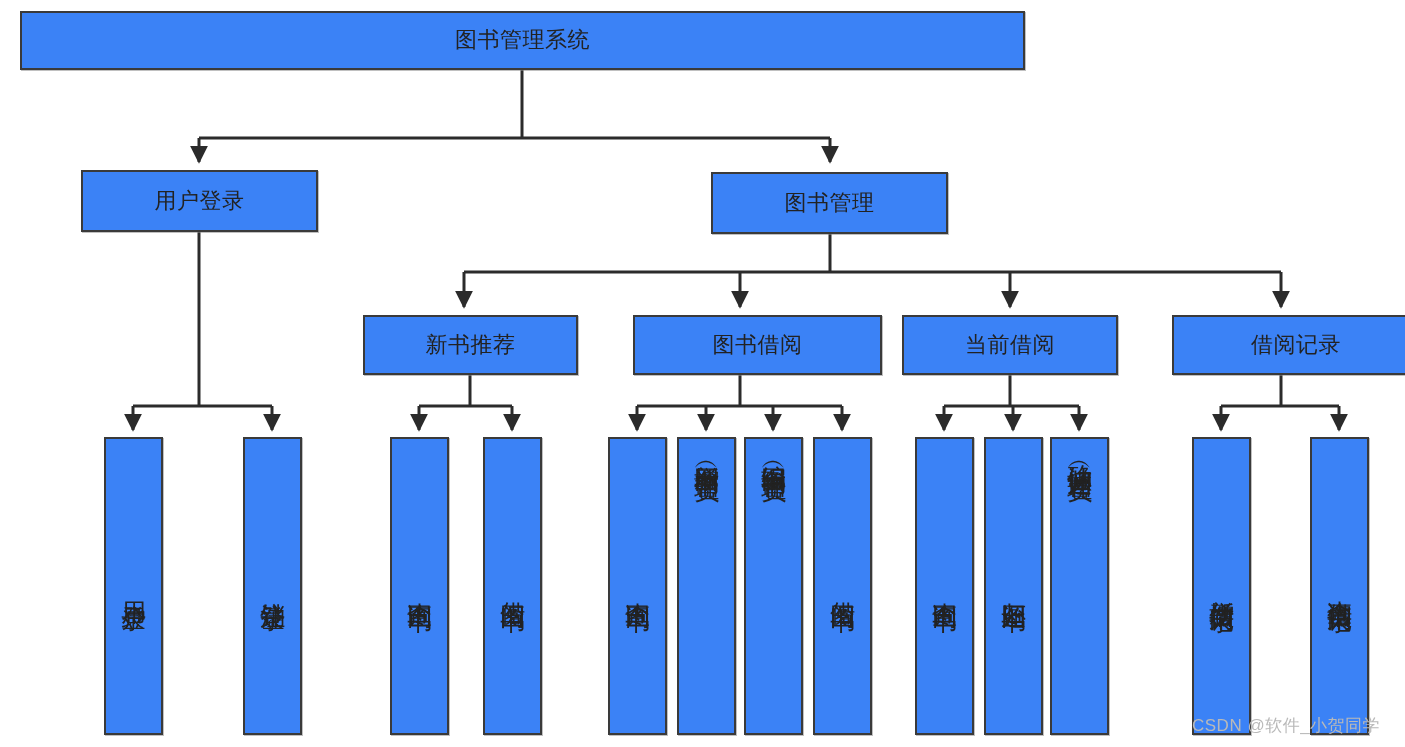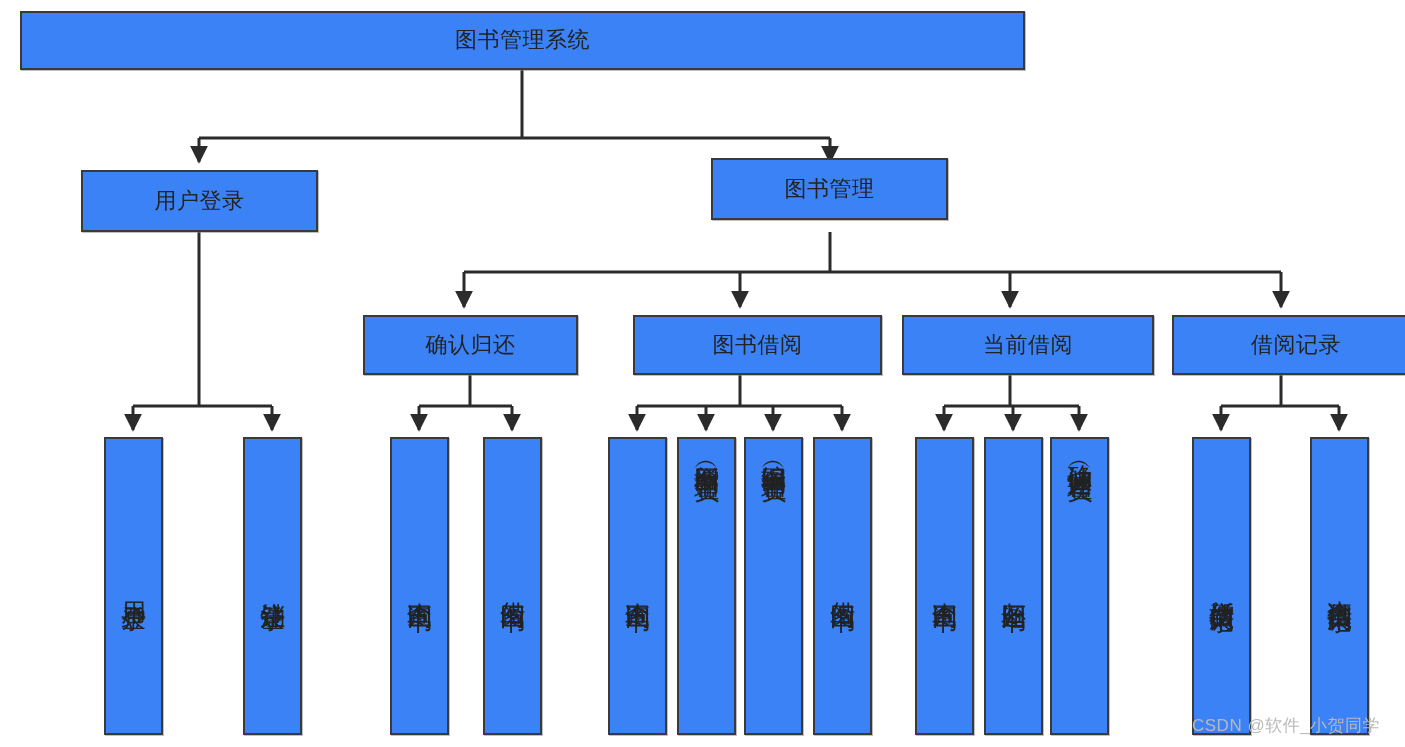--- a/index.html
+++ b/index.html
@@ -122,31 +122,31 @@
     </g>
   </svg>
 
   <div class="node h" style="left:20px; top:11px; width:1005px; height:59px;">
     <span class="node-label">图书管理系统</span>
   </div>
 
   <div class="node h" style="left:81px; top:170px; width:237px; height:62px;">
     <span class="node-label">用户登录</span>
   </div>
-  <div class="node h" style="left:711px; top:158px; width:237px; height:62px;">
+  <div class="node h" style="left:711px; top:172px; width:237px; height:62px;">
     <span class="node-label">图书管理</span>
   </div>
 
   <div class="node h" style="left:363px; top:315px; width:215px; height:60px;">
-    <span class="node-label">确认归还</span>
+    <span class="node-label">新书推荐</span>
   </div>
   <div class="node h" style="left:633px; top:315px; width:249px; height:60px;">
     <span class="node-label">图书借阅</span>
   </div>
-  <div class="node h" style="left:902px; top:315px; width:252px; height:60px;">
+  <div class="node h" style="left:902px; top:315px; width:216px; height:60px;">
     <span class="node-label">当前借阅</span>
   </div>
   <div class="node h" style="left:1172px; top:315px; width:248px; height:60px;">
     <span class="node-label">借阅记录</span>
   </div>
 
   <div class="node v mid" style="left:104px; top:437px; width:59px; height:298px;">
     <span class="node-label">用户登录</span>
   </div>
   <div class="node v mid" style="left:243px; top:437px; width:59px; height:298px;">

